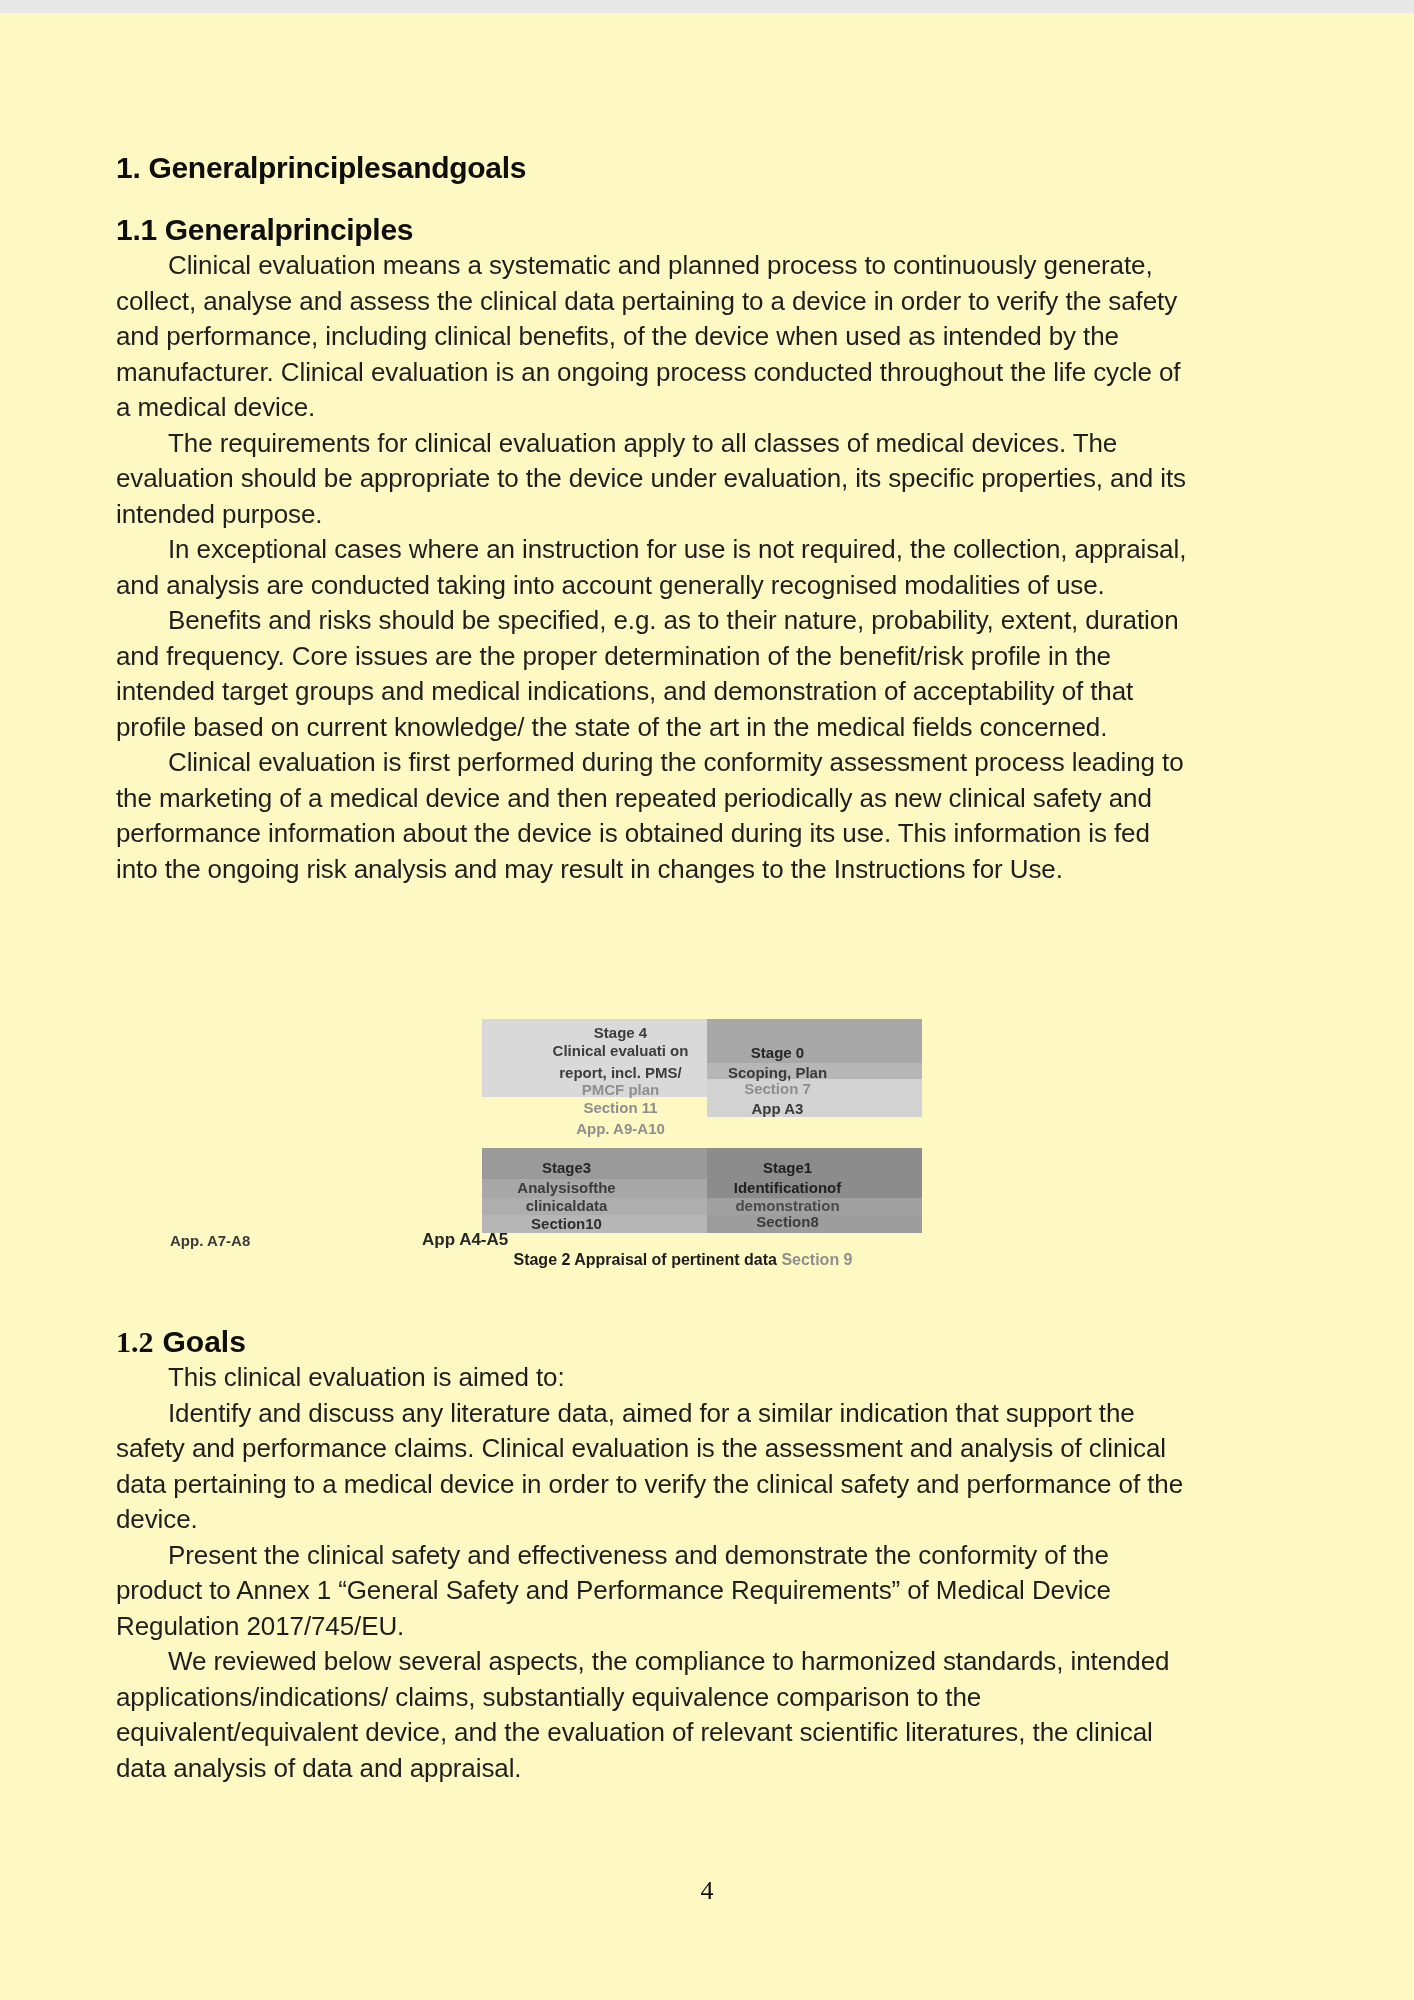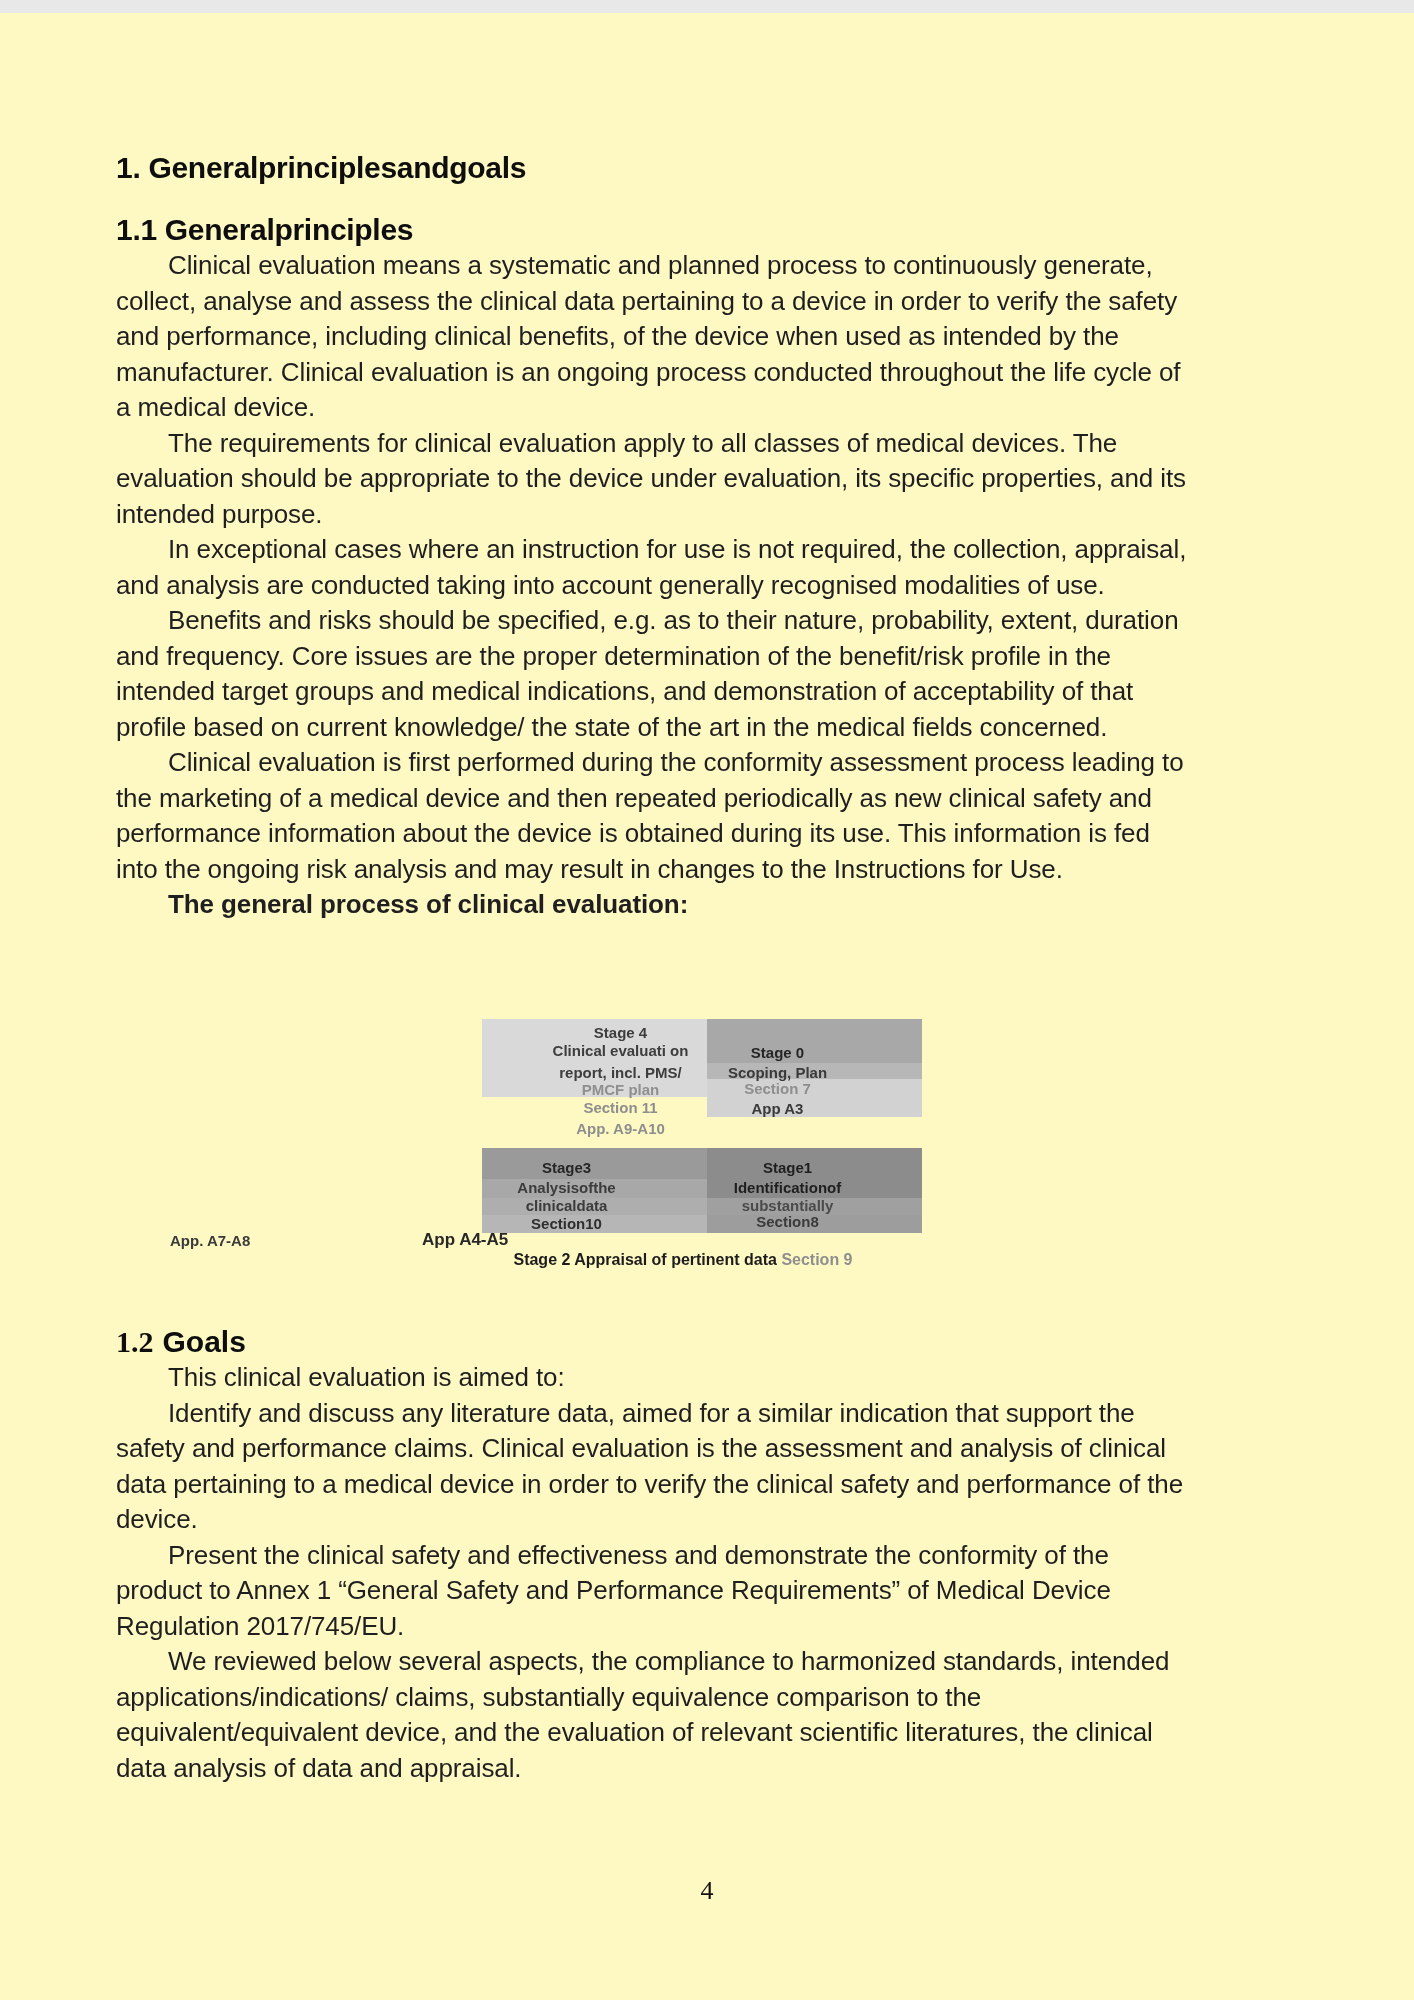--- a/index.html
+++ b/index.html
@@ -103,21 +103,20 @@
     <p class="body">In exceptional cases where an instruction for use is not required, the collection, appraisal,
 and analysis are conducted taking into account generally recognised modalities of use.</p>
     <p class="body">Benefits and risks should be specified, e.g. as to their nature, probability, extent, duration
 and frequency. Core issues are the proper determination of the benefit/risk profile in the
 intended target groups and medical indications, and demonstration of acceptability of that
 profile based on current knowledge/ the state of the art in the medical fields concerned.</p>
     <p class="body">Clinical evaluation is first performed during the conformity assessment process leading to
 the marketing of a medical device and then repeated periodically as new clinical safety and
 performance information about the device is obtained during its use. This information is fed
 into the ongoing risk analysis and may result in changes to the Instructions for Use.</p>
-    <p class="body process-heading">The general process of clinical evaluation:</p>
   </div>
 
   <div class="diagram">
 
     <div class="dbox box-s4">
       <div class="dline s4-l1">Stage 4</div>
       <div class="dline s4-l2">Clinical evaluati on</div>
       <div class="dline s4-l3">report, incl. PMS/</div>
       <div class="dline s4-l4">PMCF plan</div>
     </div>
@@ -144,21 +143,21 @@
       <div class="dline s3-l3">clinicaldata</div>
       <div class="dline s3-l4">Section10</div>
     </div>
 
     <div class="dbox box-s1">
       <div class="band b-s1-1"></div>
       <div class="band b-s1-2"></div>
       <div class="band b-s1-3"></div>
       <div class="dline s1-l1">Stage1</div>
       <div class="dline s1-l2">Identificationof</div>
-      <div class="dline s1-l3">substantially</div>
+      <div class="dline s1-l3">demonstration</div>
       <div class="dline s1-l4">Section8</div>
     </div>
 
     <div class="lbl lbl-a7a8">App. A7-A8</div>
     <div class="lbl lbl-a4a5">App A4-A5</div>
 
     <div class="lbl lbl-stage2"><span class="bold-part">Stage 2 Appraisal of pertinent data </span><span class="gray-part">Section 9</span></div>
 
   </div>
 

